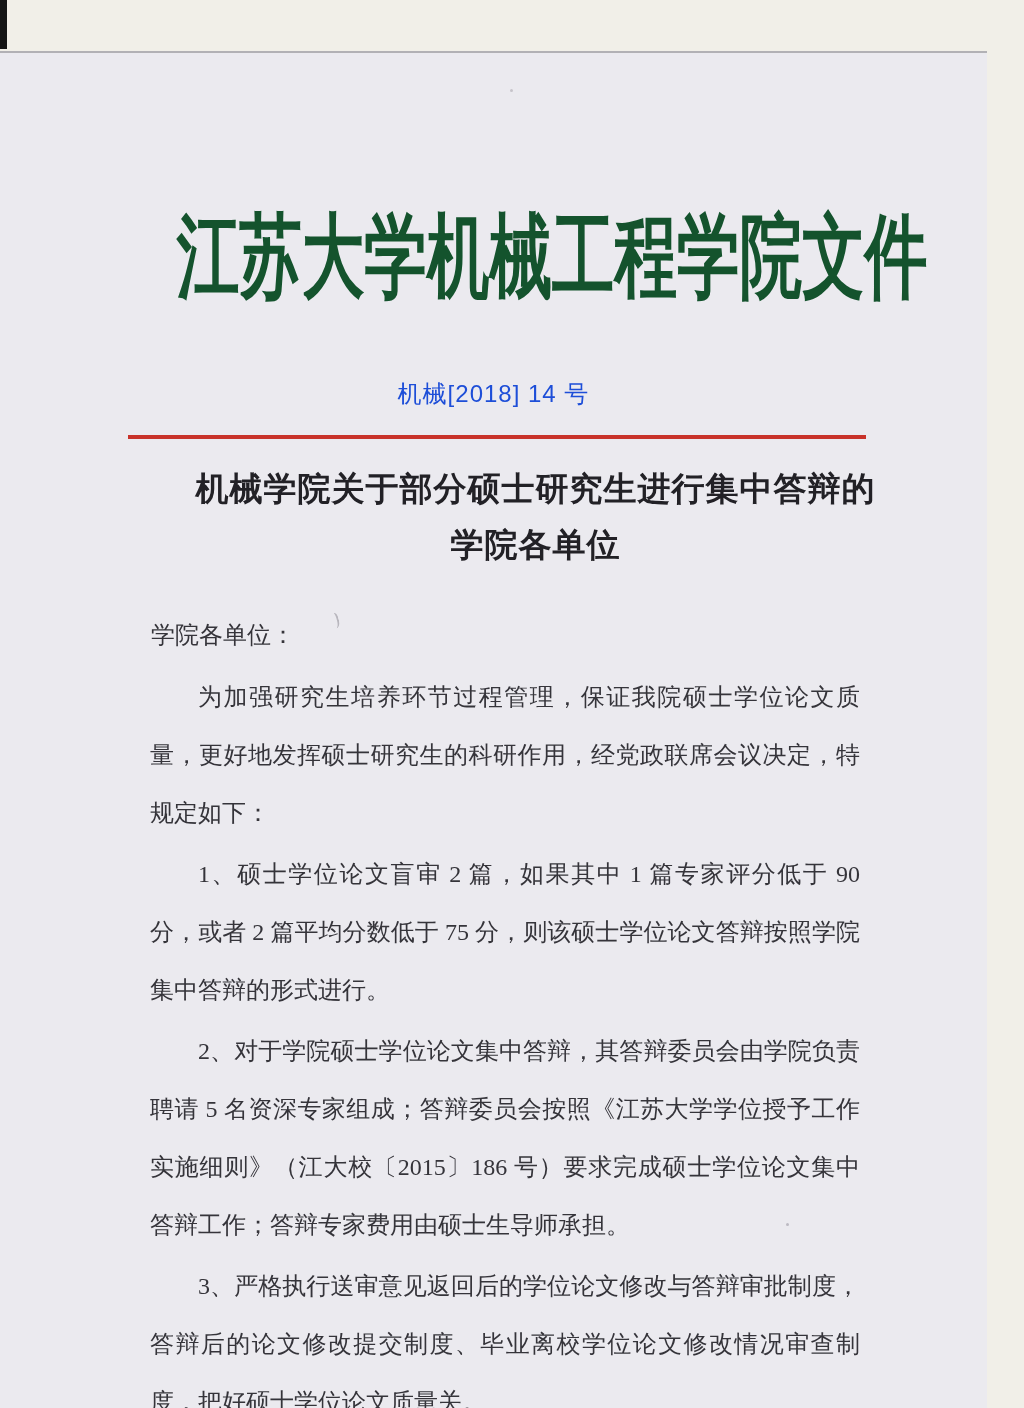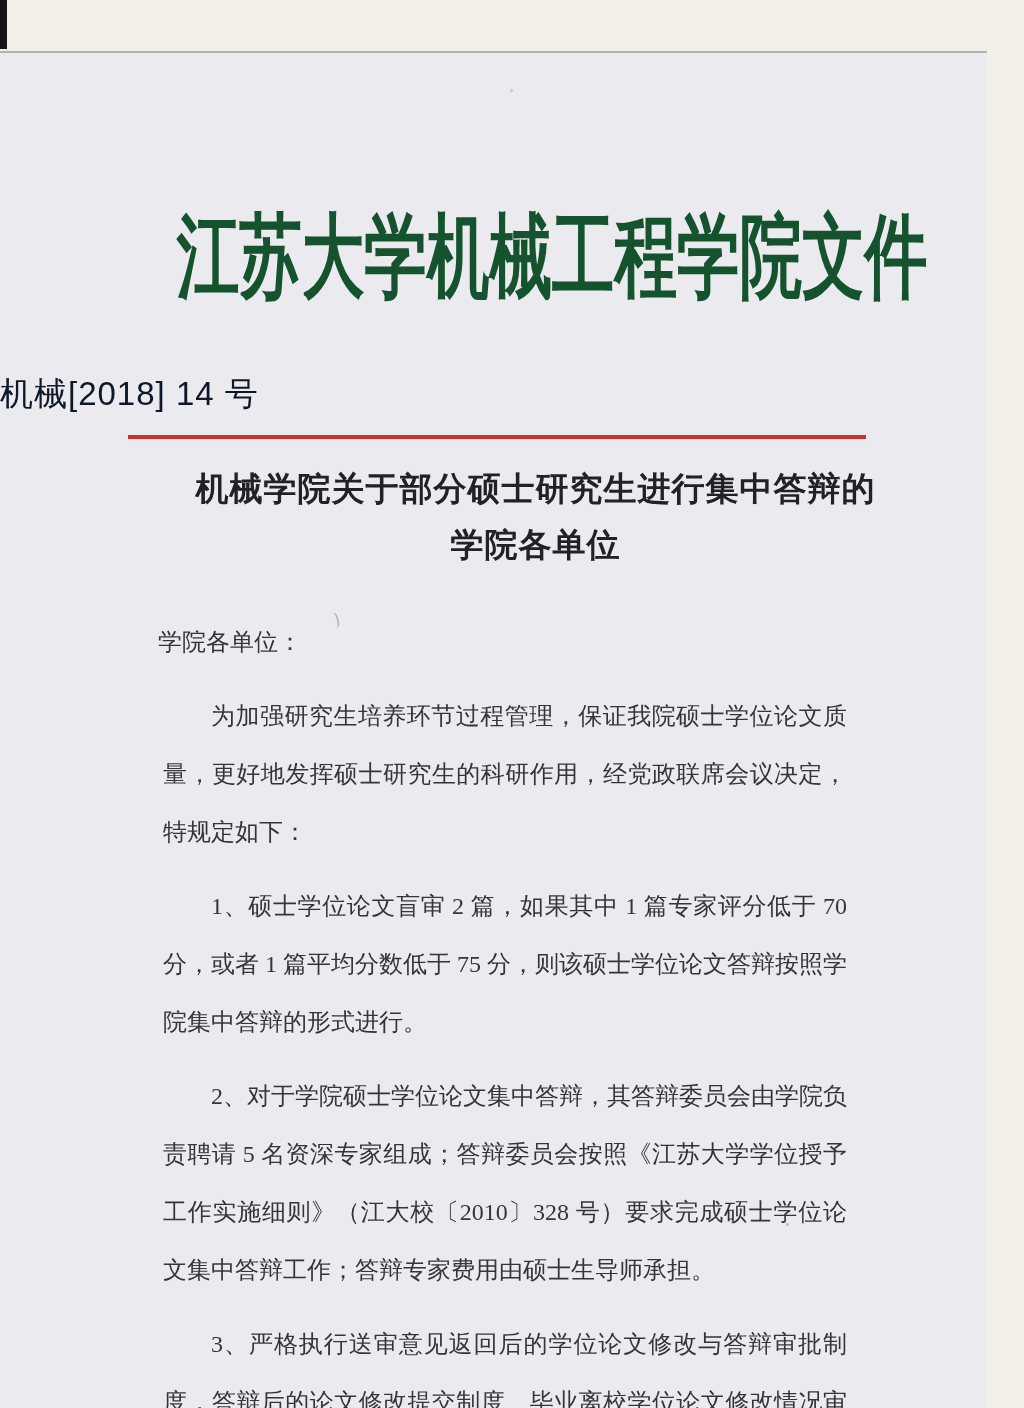--- a/index.html
+++ b/index.html
@@ -31,24 +31,24 @@
     color: #14532d;
     white-space: nowrap;
   }
   .masthead-text {
     display: inline-block;
     transform: scaleX(0.68);
     transform-origin: center;
   }
   .doc-number {
     position: absolute; top: 323px; left: 0; width: 987px;
-    text-align: left;
+    text-align: center;
     font-family: "Liberation Sans", "DejaVu Sans", sans-serif;
-    font-size: 33px; line-height: 36px;
-    color: #0f172a;
+    font-size: 24px; line-height: 36px;
+    color: #1d4ed8;
     letter-spacing: 1px;
   }
   .red-rule {
     position: absolute; top: 382px; left: 128px;
     width: 738px; height: 4px;
     background: #c8322a;
   }
   .doc-title {
     position: absolute; top: 408px; left: 0; width: 987px;
     text-align: center;
@@ -59,22 +59,22 @@
     margin-left: 42px;
   }
   .body-text {
     position: absolute; top: 549px; left: 147px;
     width: 716px;
     font-size: 24px; line-height: 58px;
     color: #35343a;
     text-align: justify;
     text-justify: inter-character;
   }
-  .salutation { margin: 11px; }
-  .para { margin: 16px; text-indent: 2em; }
+  .salutation { margin: 4px; }
+  .para { margin: 3px; text-indent: 2em; }
   .pen-mark {
     position: absolute; left: 328px; top: 560px;
     width: 9px; height: 16px;
     border-right: 2px solid #8f8d96;
     border-radius: 60% 40% 50% 50%;
     transform: rotate(-15deg);
     opacity: 0.55;
   }
   .speck { position: absolute; border-radius: 50%; }
   .s1 { left: 510px; top: 36px; width: 3px; height: 3px; background: #c6c4ca; }
@@ -97,22 +97,22 @@
     <div class="red-rule"></div>
 
     <div class="doc-title">
       <div>机械学院关于部分硕士研究生进行集中答辩的</div>
       <div>学院各单位</div>
     </div>
 
     <div class="body-text">
       <div class="salutation">学院各单位：</div>
       <p class="para">为加强研究生培养环节过程管理，保证我院硕士学位论文质量，更好地发挥硕士研究生的科研作用，经党政联席会议决定，特规定如下：</p>
-      <p class="para">1、硕士学位论文盲审 2 篇，如果其中 1 篇专家评分低于 70 分，或者 1 篇平均分数低于 75 分，则该硕士学位论文答辩按照学院集中答辩的形式进行。</p>
-      <p class="para">2、对于学院硕士学位论文集中答辩，其答辩委员会由学院负责聘请 5 名资深专家组成；答辩委员会按照《江苏大学学位授予工作实施细则》（江大校〔2010〕328 号）要求完成硕士学位论文集中答辩工作；答辩专家费用由硕士生导师承担。</p>
+      <p class="para">1、硕士学位论文盲审 2 篇，如果其中 1 篇专家评分低于 90 分，或者 2 篇平均分数低于 75 分，则该硕士学位论文答辩按照学院集中答辩的形式进行。</p>
+      <p class="para">2、对于学院硕士学位论文集中答辩，其答辩委员会由学院负责聘请 5 名资深专家组成；答辩委员会按照《江苏大学学位授予工作实施细则》（江大校〔2015〕186 号）要求完成硕士学位论文集中答辩工作；答辩专家费用由硕士生导师承担。</p>
       <p class="para">3、严格执行送审意见返回后的学位论文修改与答辩审批制度，答辩后的论文修改提交制度、毕业离校学位论文修改情况审查制度，把好硕士学位论文质量关。</p>
     </div>
 
     <div class="pen-mark"></div>
     <div class="speck s1"></div>
     <div class="speck s2"></div>
   </div>
 </div>
 
 </body></html>

